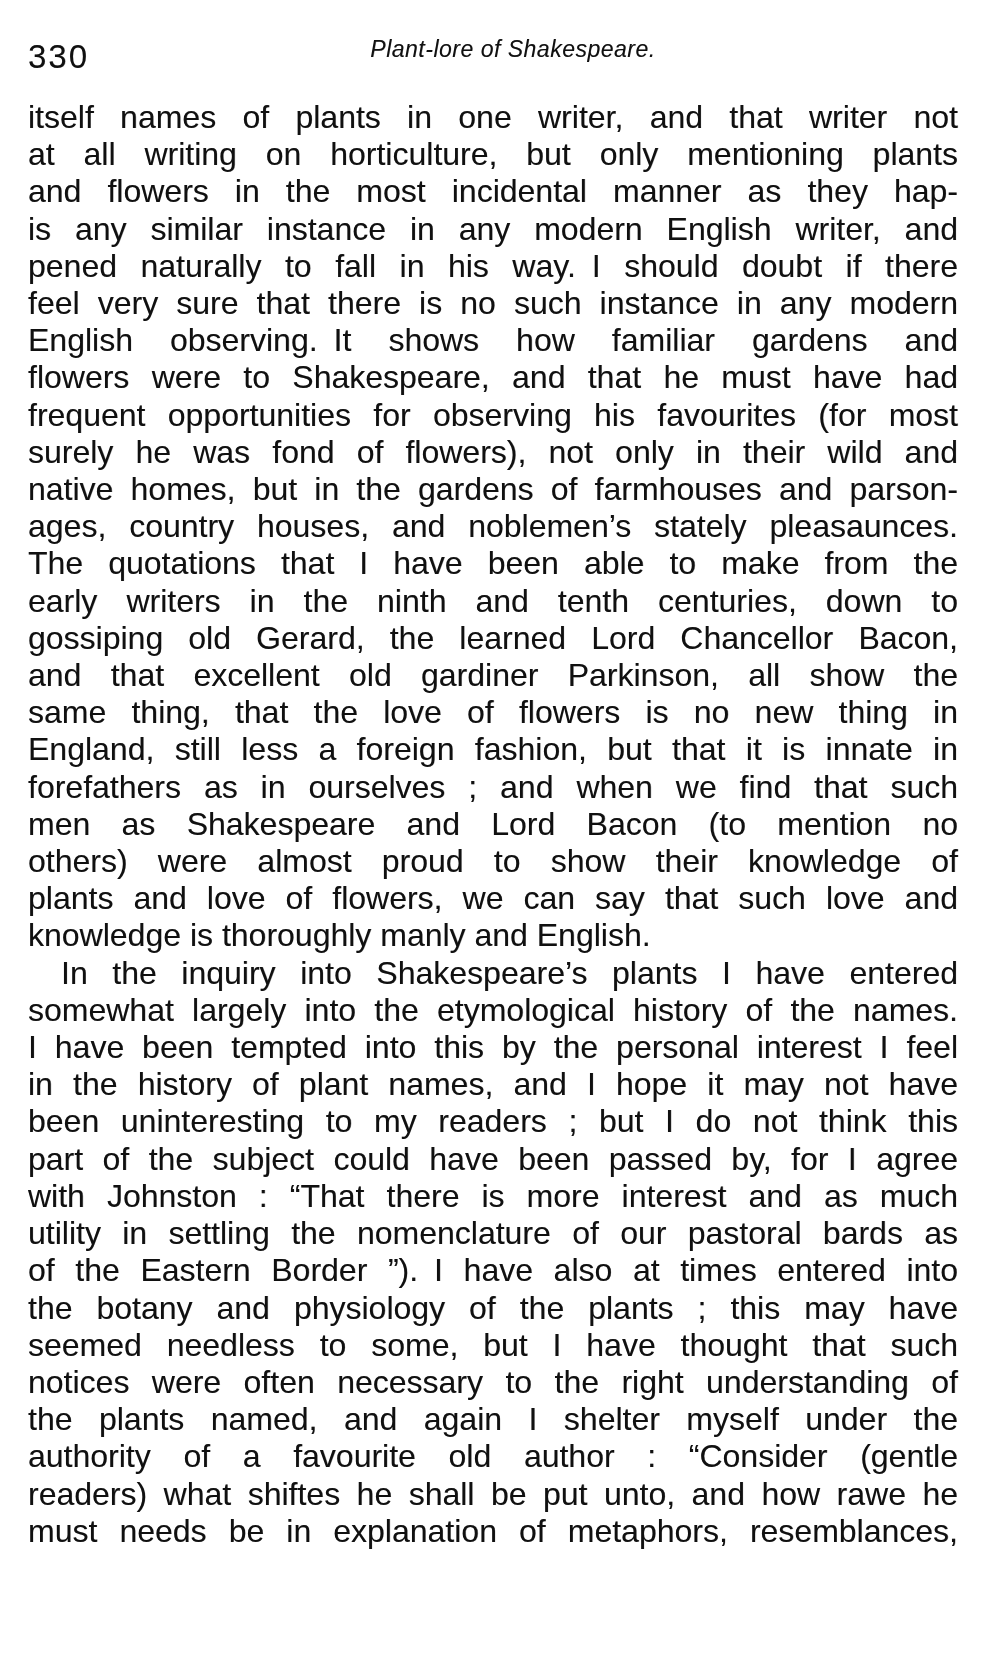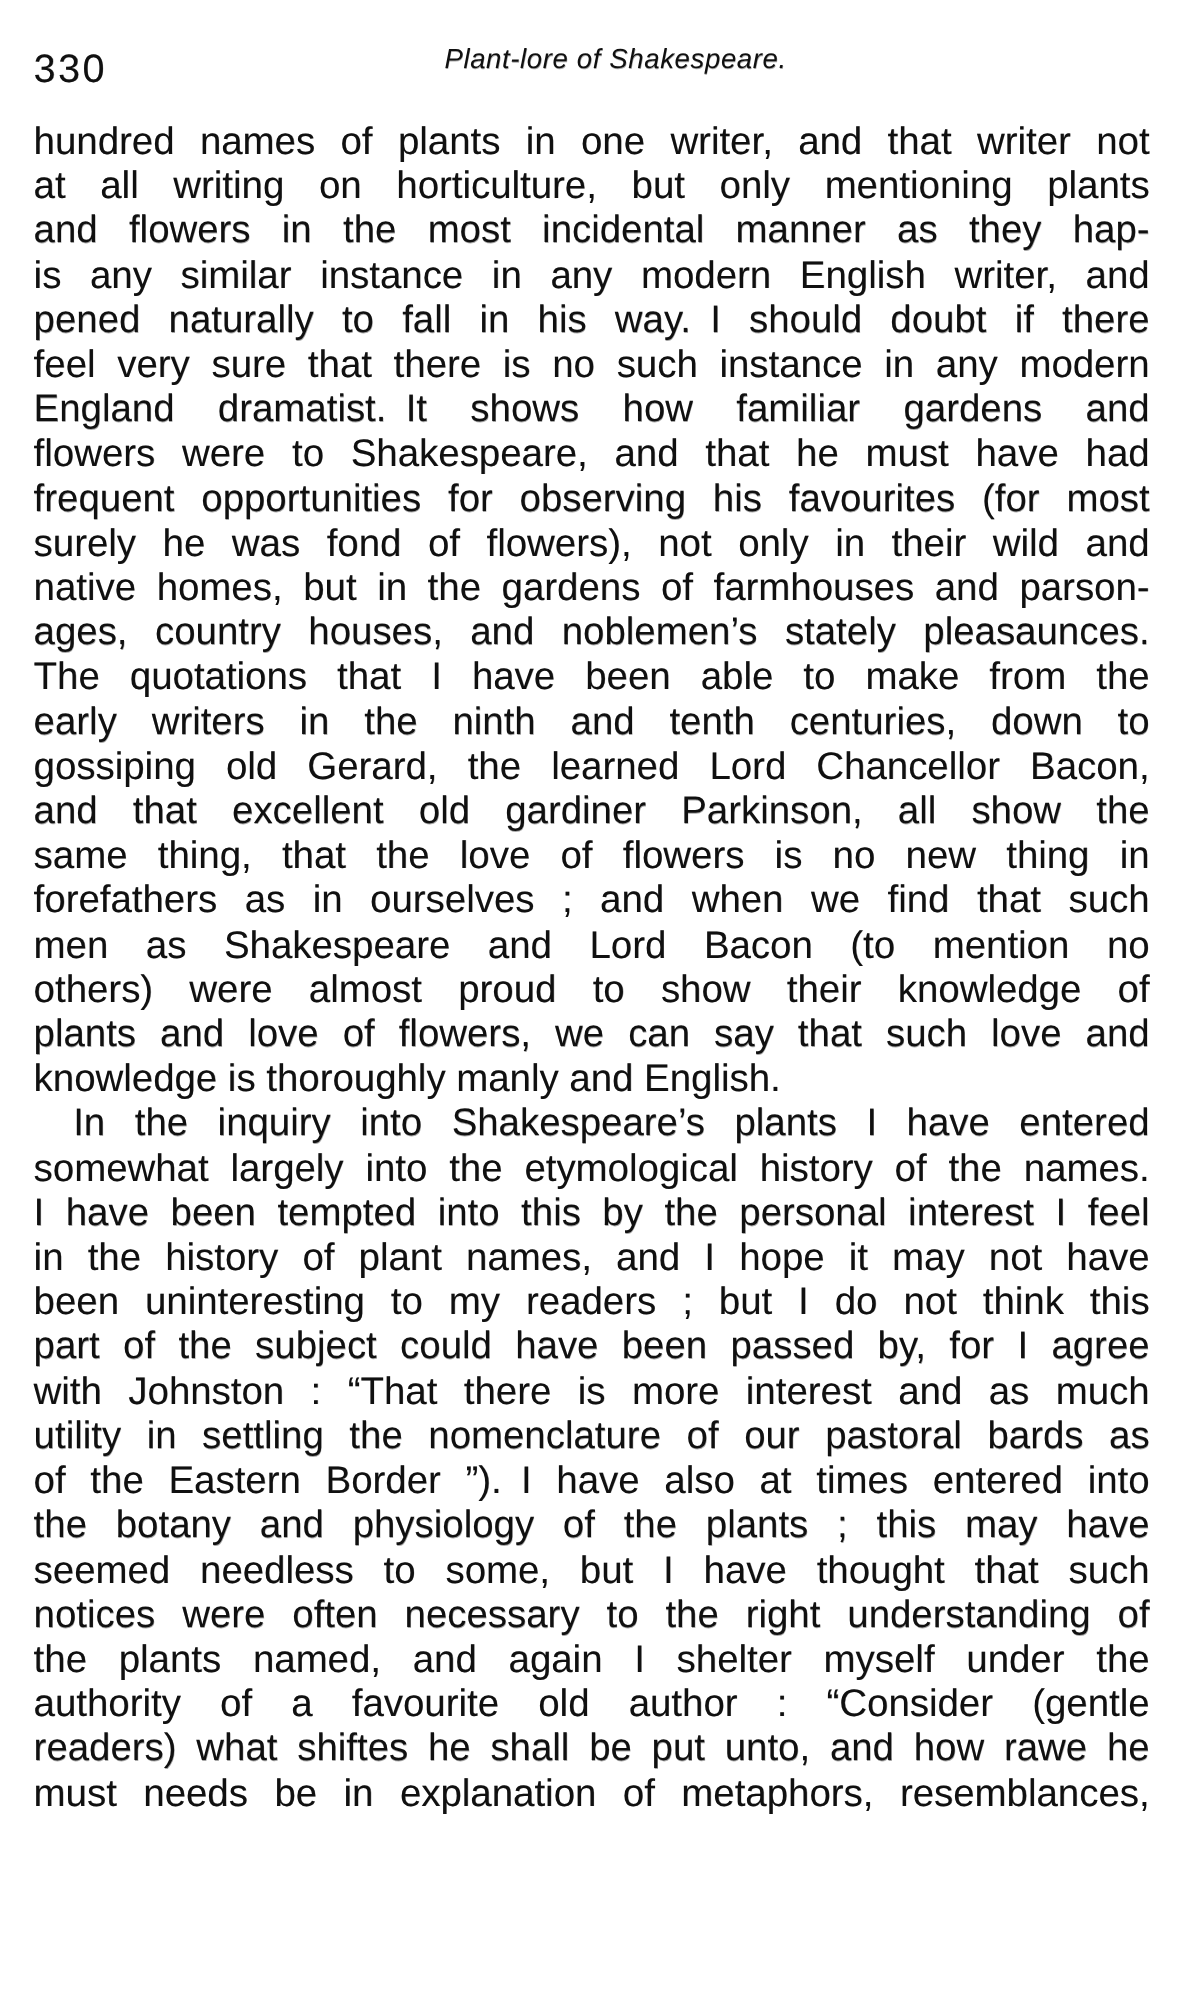--- a/index.html
+++ b/index.html
@@ -63,37 +63,38 @@
 </style>
 </head>
 <body>
 
 <div class="page">
   <div class="header">
     <span class="page-number">330</span>
     <span class="running-title">Plant-lore of Shakespeare.</span>
   </div>
   <div class="body-text">
-      <div class="line">hundred names of plants in one writer, and that writer not</div>
+      <div class="line">itself names of plants in one writer, and that writer not</div>
       <div class="line">at all writing on horticulture, but only mentioning plants</div>
       <div class="line">and flowers in the most incidental manner as they hap-</div>
       <div class="line">is any similar instance in any modern English writer, and</div>
       <div class="line">pened naturally to fall in his way. I should doubt if there</div>
       <div class="line">feel very sure that there is no such instance in any modern</div>
-      <div class="line">England dramatist. It shows how familiar gardens and</div>
+      <div class="line">English observing. It shows how familiar gardens and</div>
       <div class="line">flowers were to Shakespeare, and that he must have had</div>
       <div class="line">frequent opportunities for observing his favourites (for most</div>
       <div class="line">surely he was fond of flowers), not only in their wild and</div>
       <div class="line">native homes, but in the gardens of farmhouses and parson-</div>
       <div class="line">ages, country houses, and noblemen’s stately pleasaunces.</div>
       <div class="line">The quotations that I have been able to make from the</div>
       <div class="line">early writers in the ninth and tenth centuries, down to</div>
       <div class="line">gossiping old Gerard, the learned Lord Chancellor Bacon,</div>
       <div class="line">and that excellent old gardiner Parkinson, all show the</div>
       <div class="line">same thing, that the love of flowers is no new thing in</div>
+      <div class="line">England, still less a foreign fashion, but that it is innate in</div>
       <div class="line">forefathers as in ourselves ; and when we find that such</div>
       <div class="line">men as Shakespeare and Lord Bacon (to mention no</div>
       <div class="line">others) were almost proud to show their knowledge of</div>
       <div class="line">plants and love of flowers, we can say that such love and</div>
       <div class="line para-end">knowledge is thoroughly manly and English.</div>
       <div class="line indent">In the inquiry into Shakespeare’s plants I have entered</div>
       <div class="line">somewhat largely into the etymological history of the names.</div>
       <div class="line">I have been tempted into this by the personal interest I feel</div>
       <div class="line">in the history of plant names, and I hope it may not have</div>
       <div class="line">been uninteresting to my readers ; but I do not think this</div>

